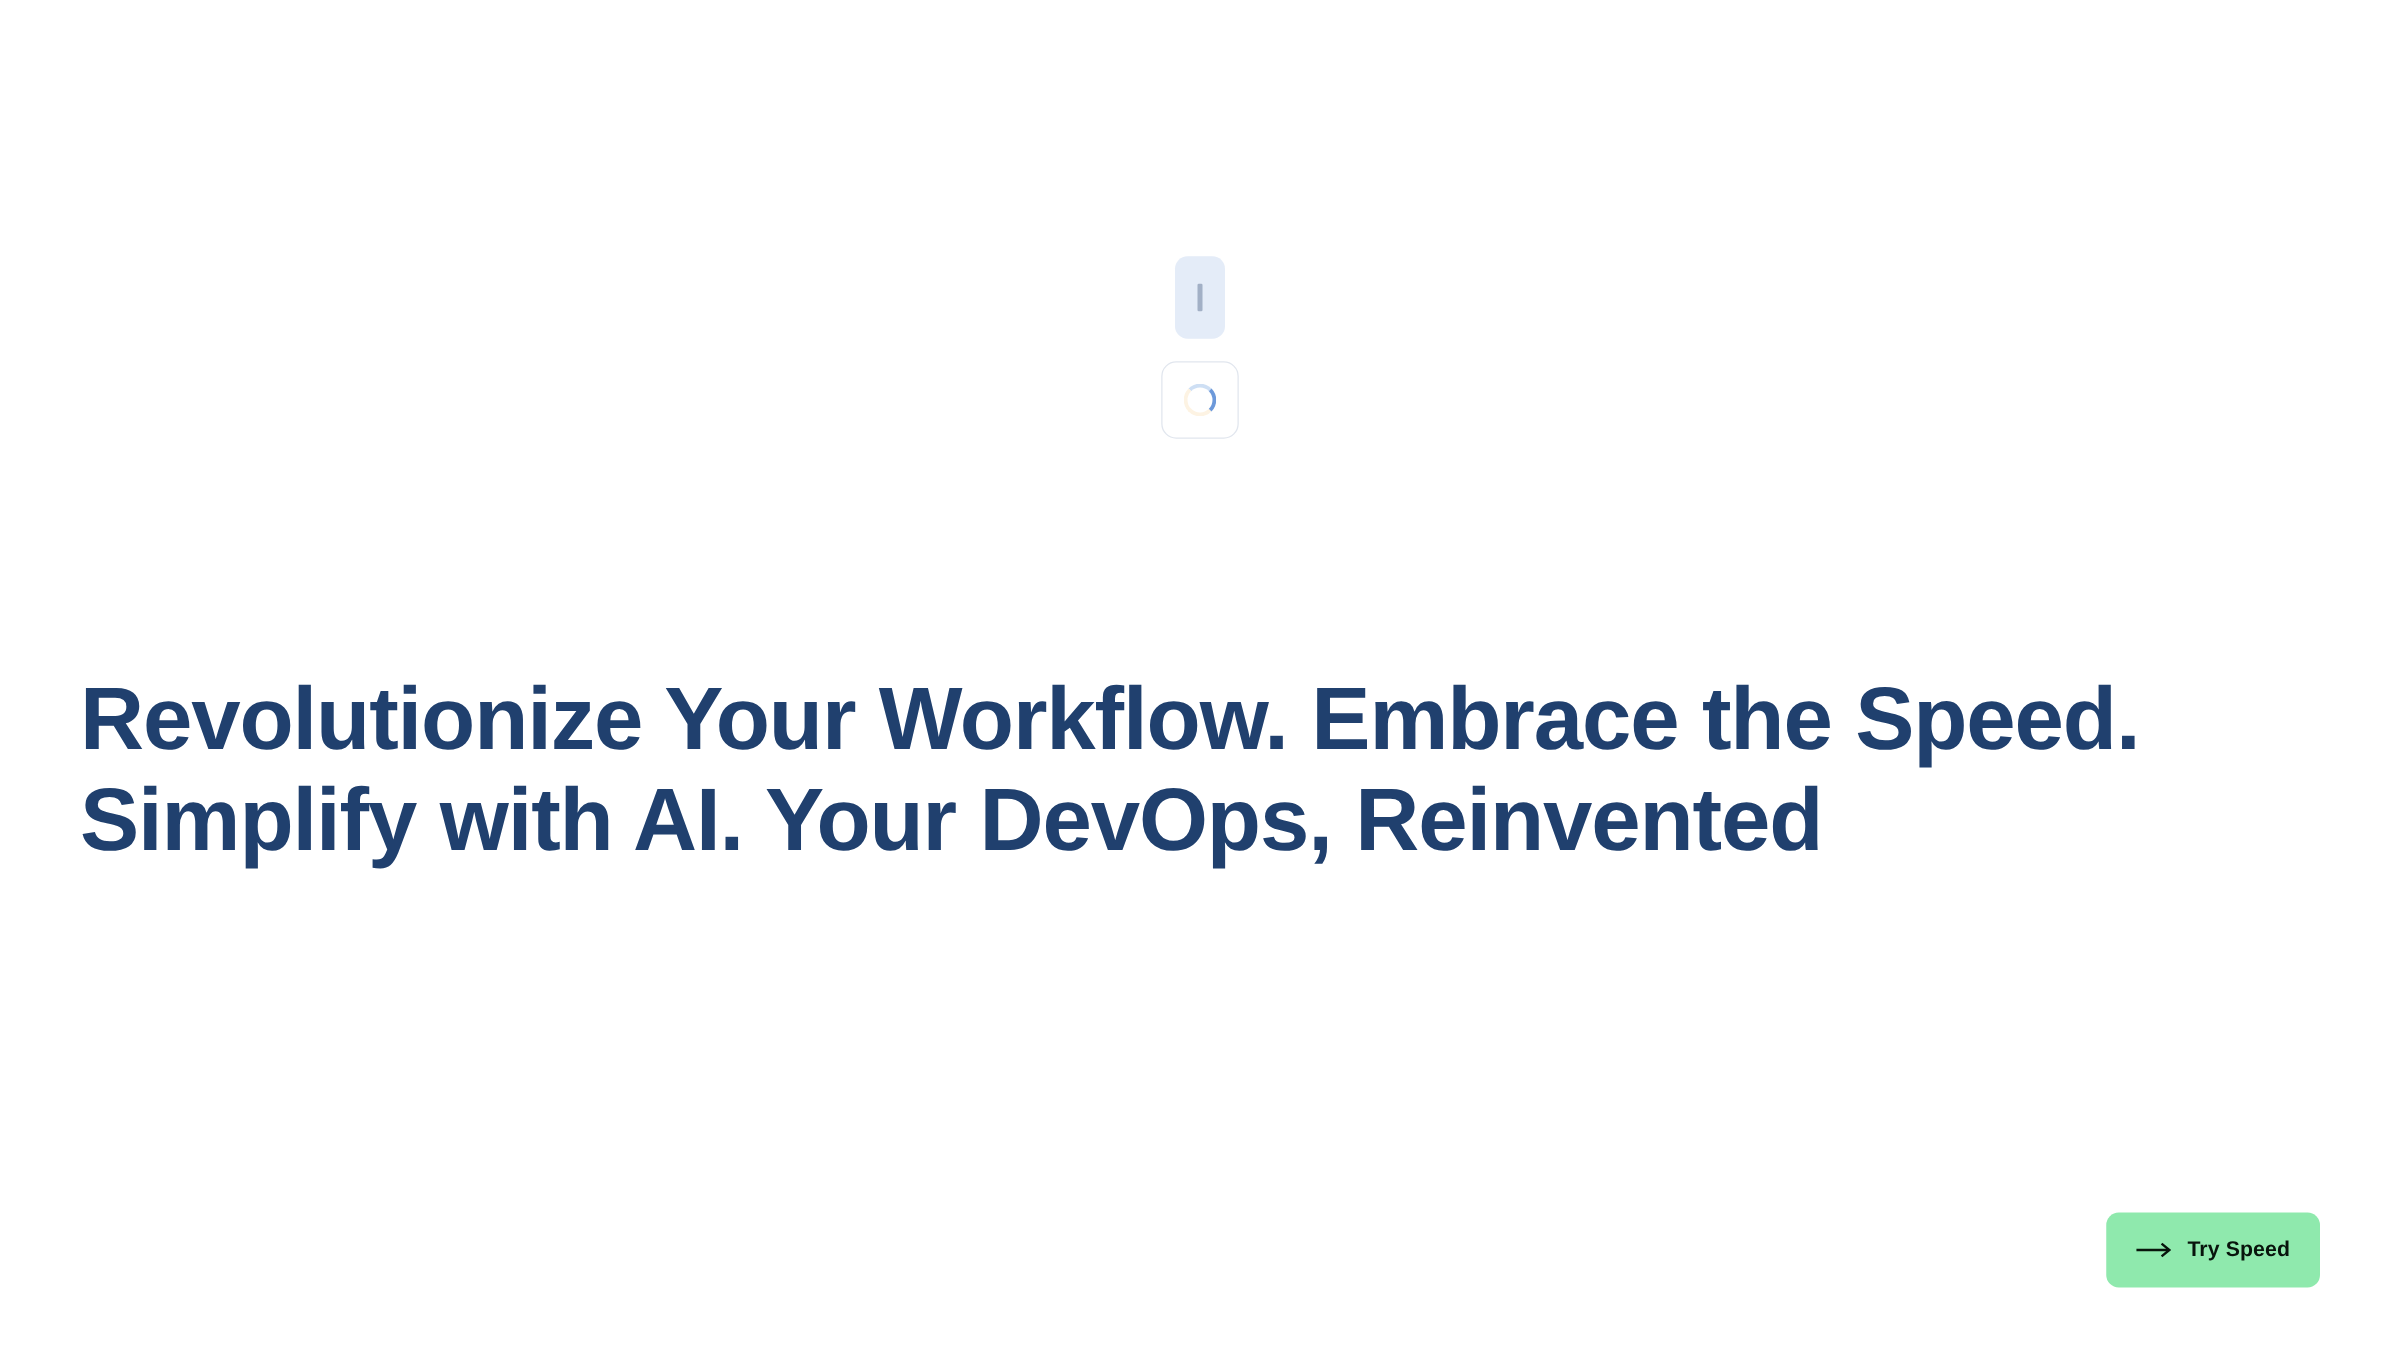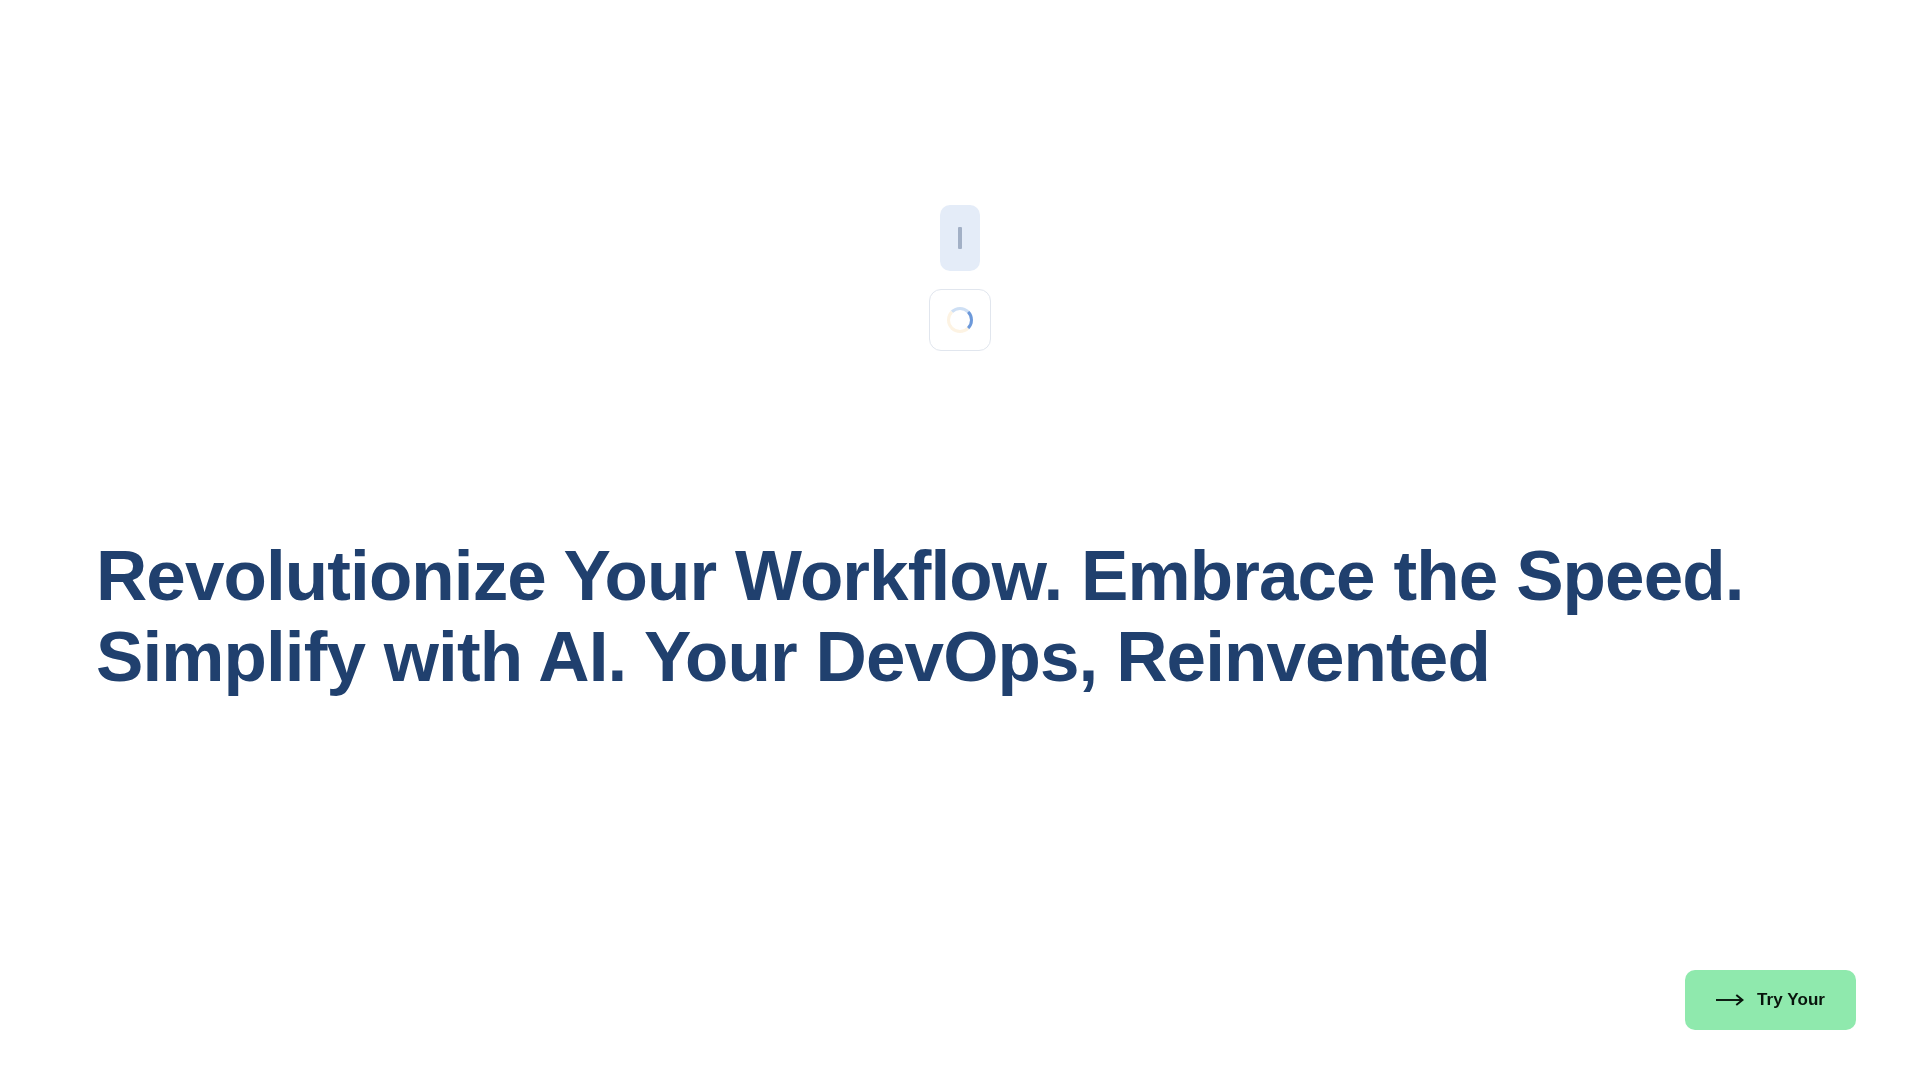--- a/index.html
+++ b/index.html
@@ -76,21 +76,20 @@
     width: 1790px;
   }
 
   .hero-title {
     font-size: 71px;
     line-height: 1.14;
     font-weight: 700;
     letter-spacing: -0.9px;
     color: #20406e;
     white-space: pre-line;
-    margin-left: 32px;
   }
 
   
   .demo-button {
     position: absolute;
     left: 1685px;
     top: 970px;
     width: 171px;
     height: 60px;
     border: none;
@@ -134,14 +133,14 @@
 Simplify with AI. Your DevOps, Reinvented</h1>
 </section>
 
 <button class="demo-button">
   <span class="arrow-icon">
     <svg width="30" height="12" viewBox="0 0 30 12" aria-hidden="true">
       <line x1="0" y1="6" x2="26" y2="6" stroke="#08140c" stroke-width="1.9"></line>
       <polyline points="21,1.5 26.5,6 21,10.5" fill="none" stroke="#08140c" stroke-width="1.9" stroke-linecap="square"></polyline>
     </svg>
   </span>
-  <span>Try Your</span>
+  <span>Try Speed</span>
 </button>
 
 </body></html>

